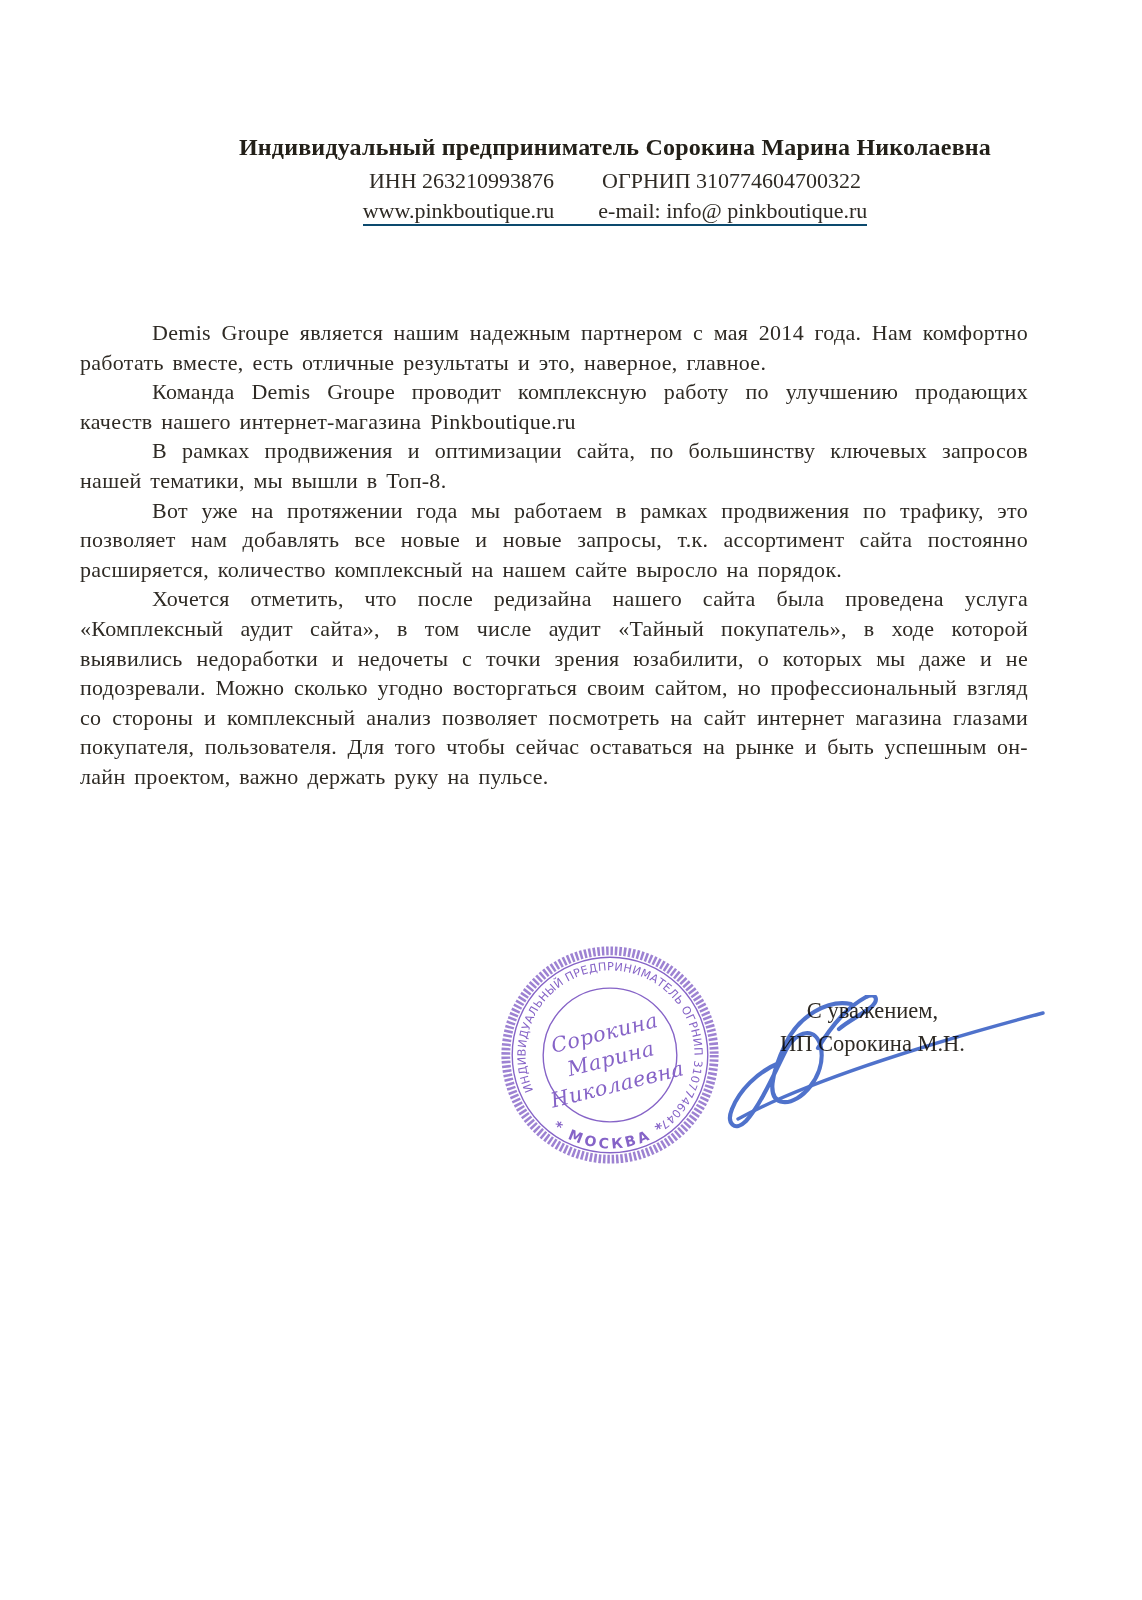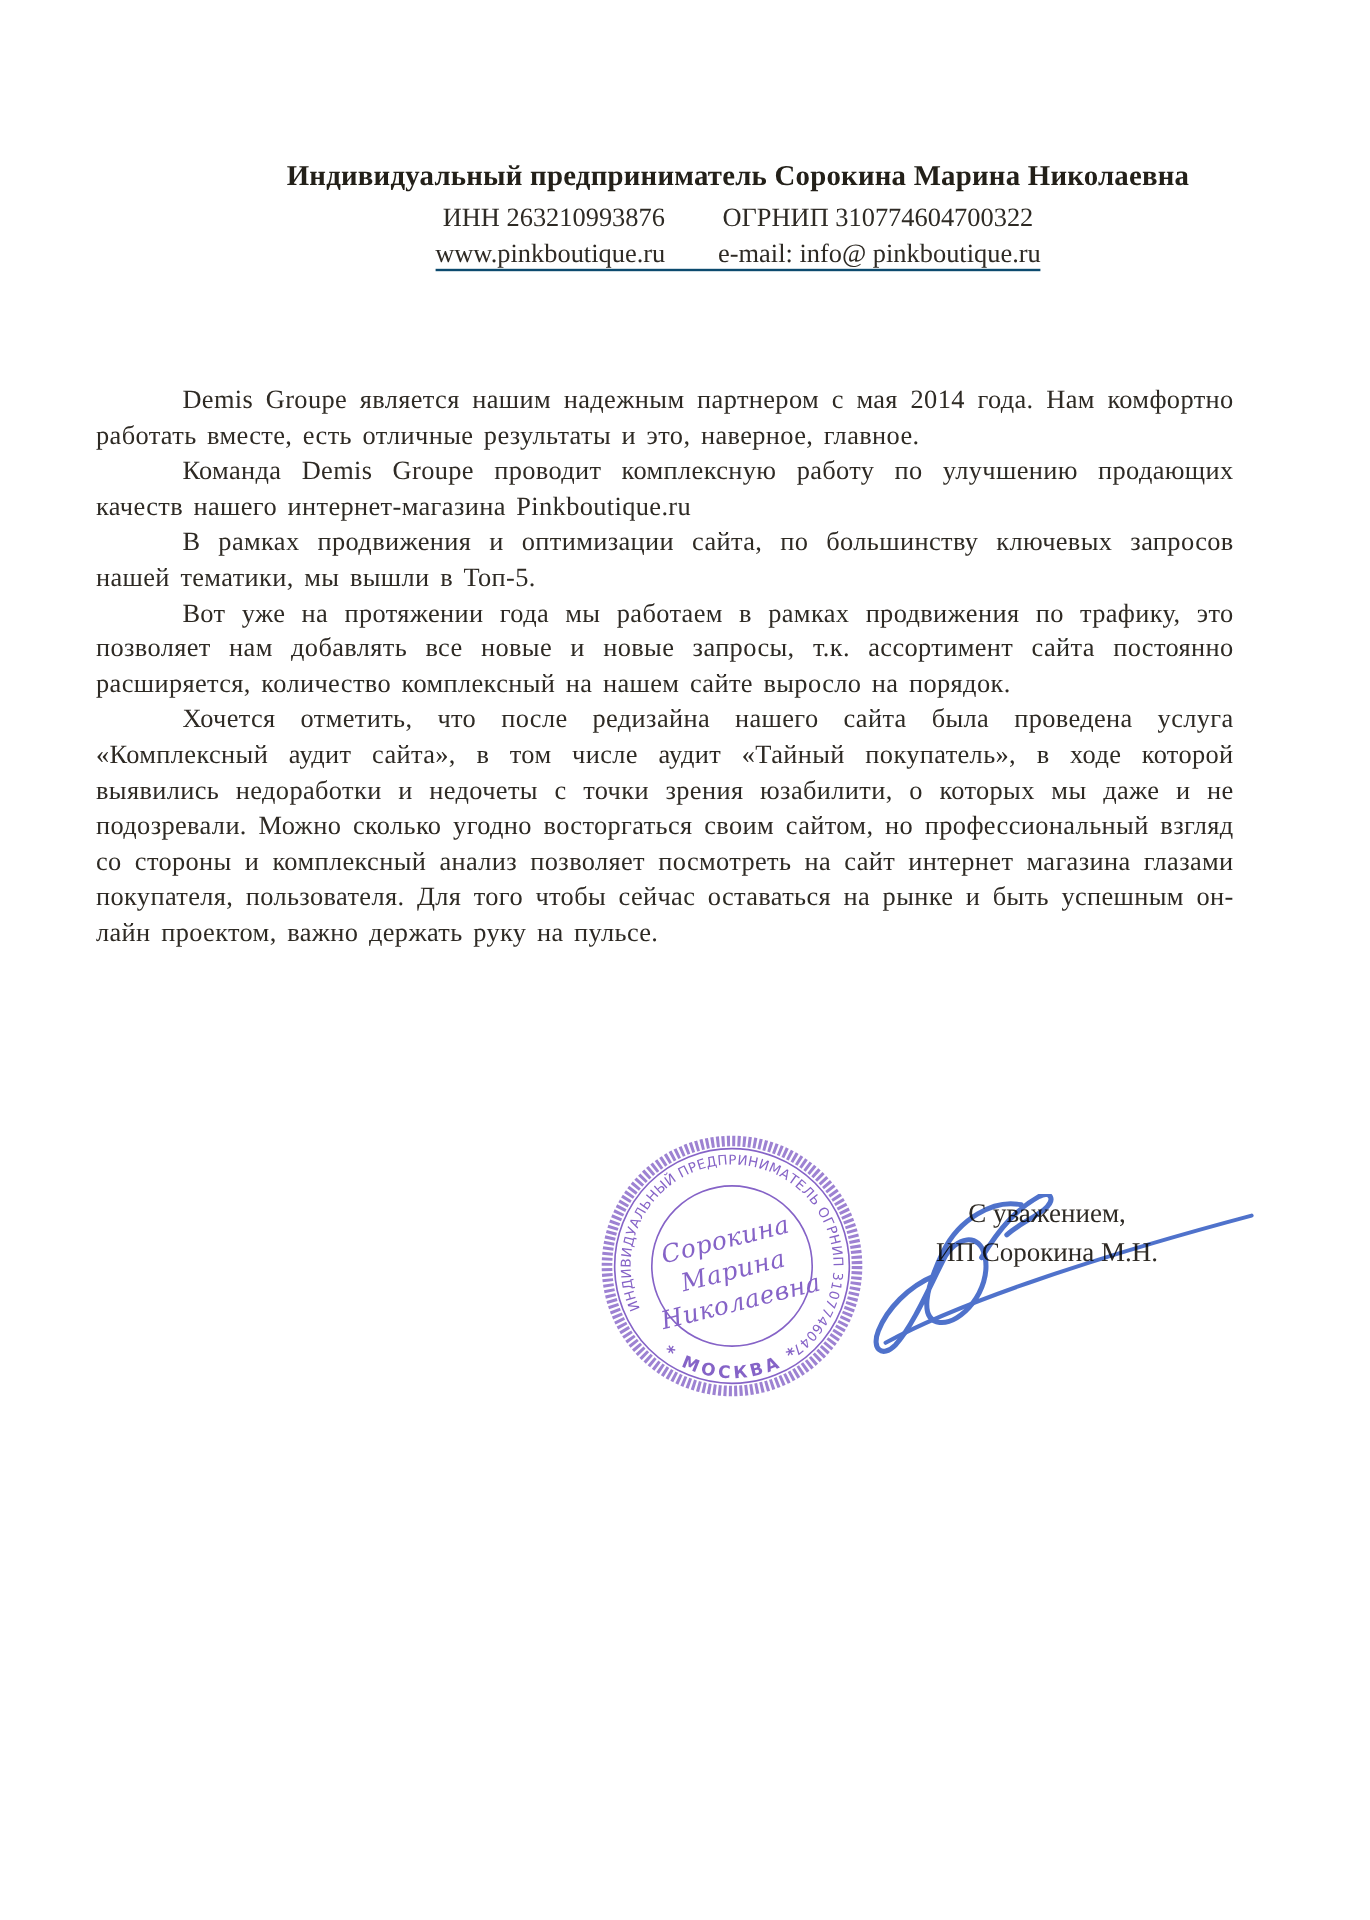--- a/index.html
+++ b/index.html
@@ -66,21 +66,21 @@
       <span class="inn">ИНН 263210993876</span><span>ОГРНИП 310774604700322</span>
     </div>
     <div class="lh-line lh-web">
       <span class="uline"><span>www.pinkboutique.ru</span><span class="webgap"></span><span>e-mail: info@ pinkboutique.ru</span></span>
     </div>
   </header>
 
   <main class="body-text">
     <p>Demis Groupe является нашим надежным партнером с мая 2014 года. Нам комфортно работать вместе, есть отличные результаты и это, наверное, главное.</p>
     <p>Команда Demis Groupe проводит комплексную работу по улучшению продающих качеств нашего интернет-магазина Pinkboutique.ru</p>
-    <p>В рамках продвижения и оптимизации сайта, по большинству ключевых запросов нашей тематики, мы вышли в Топ-5.</p>
+    <p>В рамках продвижения и оптимизации сайта, по большинству ключевых запросов нашей тематики, мы вышли в Топ-8.</p>
     <p>Вот уже на протяжении года мы работаем в рамках продвижения по трафику, это позволяет нам добавлять все новые и новые запросы, т.к. ассортимент сайта постоянно расширяется, количество комплексный на нашем сайте выросло на порядок.</p>
     <p>Хочется отметить, что после редизайна нашего сайта была проведена услуга «Комплексный аудит сайта», в том числе аудит «Тайный покупатель», в ходе которой выявились недоработки и недочеты с точки зрения юзабилити, о которых мы даже и не подозревали. Можно сколько угодно восторгаться своим сайтом, но профессиональный взгляд со стороны и комплексный анализ позволяет посмотреть на сайт интернет магазина глазами покупателя, пользователя. Для того чтобы сейчас оставаться на рынке и быть успешным он-лайн проектом, важно держать руку на пульсе.</p>
   </main>
 
   <div class="signoff">
     <div>С уважением,</div>
     <div>ИП Сорокина М.Н.</div>
   </div>
 
   <svg class="stamp" viewBox="0 0 232 232" color="#7b55c2">

